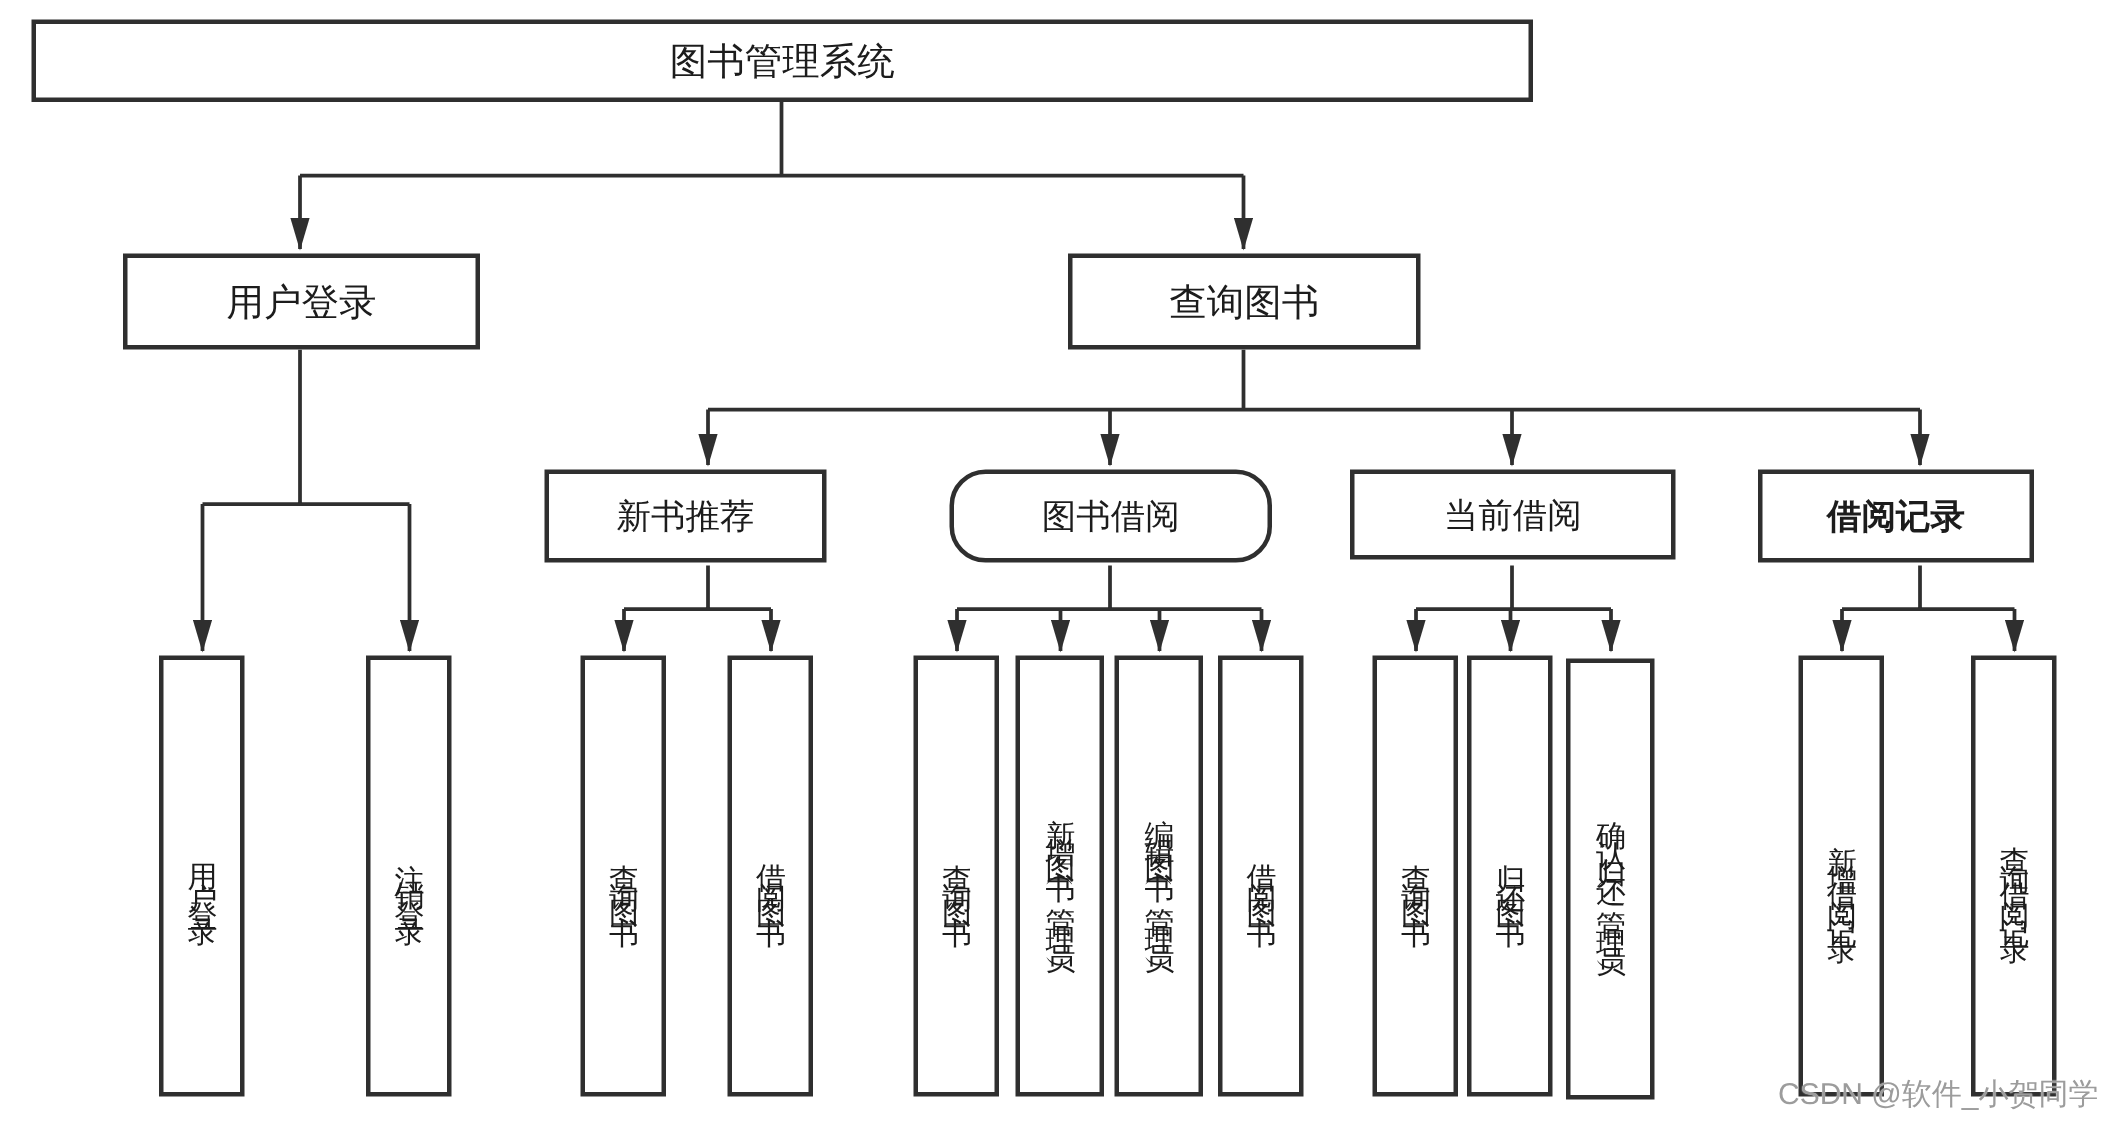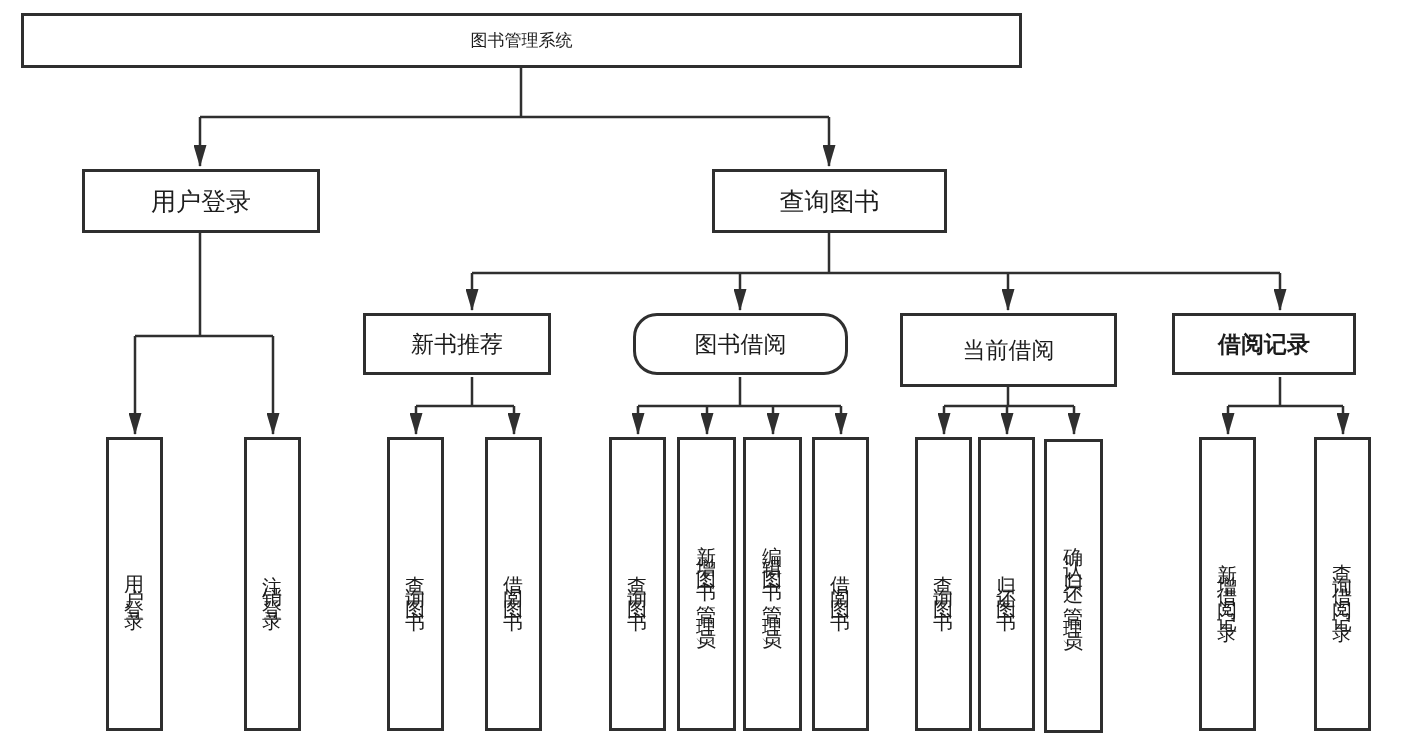--- a/index.html
+++ b/index.html
@@ -25,21 +25,21 @@
   .node {
     position: absolute;
     box-sizing: border-box;
     background: #ffffff;
     border: 3px solid #2f2f2f;
     display: flex;
     align-items: center;
     justify-content: center;
     color: #1c1c1c;
   }
-  .hbox-root { font-size: 17px; }
+  .hbox-root { font-size: 25px; }
   .hbox-l2   { font-size: 25px; }
   .hbox-l3   { font-size: 23px; }
   .vbox {
     font-size: 20px;
     writing-mode: vertical-rl;
     text-orientation: mixed;
     letter-spacing: 12px;
     line-height: 1;
     text-align: center;
   }
@@ -99,34 +99,35 @@
     </g>
   </svg>
 
   <div class="node hbox-root" style="left:21px; top:13px; width:1001px; height:55px;">图书管理系统</div>
 
   <div class="node hbox-l2" style="left:82px; top:169px; width:238px; height:64px;">用户登录</div>
   <div class="node hbox-l2" style="left:712px; top:169px; width:235px; height:64px;">查询图书</div>
 
   <div class="node hbox-l3" style="left:363px; top:313px; width:188px; height:62px;">新书推荐</div>
   <div class="node hbox-l3" style="left:633px; top:313px; width:215px; height:62px;border-radius:24px;">图书借阅</div>
-  <div class="node hbox-l3" style="left:900px; top:313px; width:217px; height:74px;">当前借阅</div>
+  <div class="node hbox-l3" style="left:900px; top:313px; width:217px; height:60px;">当前借阅</div>
   <div class="node hbox-l3" style="left:1172px; top:313px; width:184px; height:62px;font-weight:bold;">借阅记录</div>
 
   <div class="node vbox" style="left:106px; top:437px; width:57px; height:294px;">用户登录</div>
   <div class="node vbox" style="left:244px; top:437px; width:57px; height:294px;">注销登录</div>
 
   <div class="node vbox" style="left:387px; top:437px; width:57px; height:294px;">查询图书</div>
   <div class="node vbox" style="left:485px; top:437px; width:57px; height:294px;">借阅图书</div>
 
   <div class="node vbox" style="left:609px; top:437px; width:57px; height:294px;">查询图书</div>
   <div class="node vbox" style="left:677px; top:437px; width:59px; height:294px;">新增图书（管理员）</div>
   <div class="node vbox" style="left:743px; top:437px; width:59px; height:294px;">编辑图书（管理员）</div>
   <div class="node vbox" style="left:812px; top:437px; width:57px; height:294px;">借阅图书</div>
 
   <div class="node vbox" style="left:915px; top:437px; width:57px; height:294px;">查询图书</div>
   <div class="node vbox" style="left:978px; top:437px; width:57px; height:294px;">归还图书</div>
   <div class="node vbox" style="left:1044px; top:439px; width:59px; height:294px;">确认归还（管理员）</div>
 
   <div class="node vbox" style="left:1199px; top:437px; width:57px; height:294px;">新增借阅记录</div>
   <div class="node vbox" style="left:1314px; top:437px; width:57px; height:294px;">查询借阅记录</div>
 
+  <div class="watermark">CSDN @软件_小贺同学</div>
 </div>
 
 </body></html>

